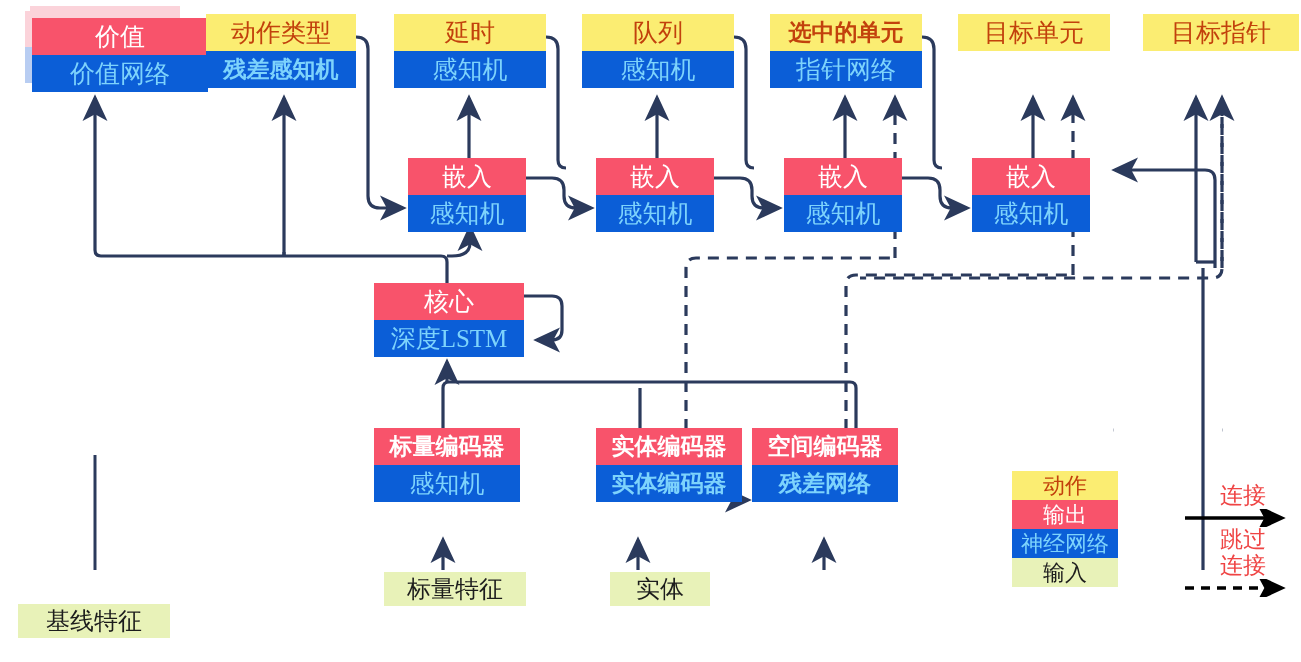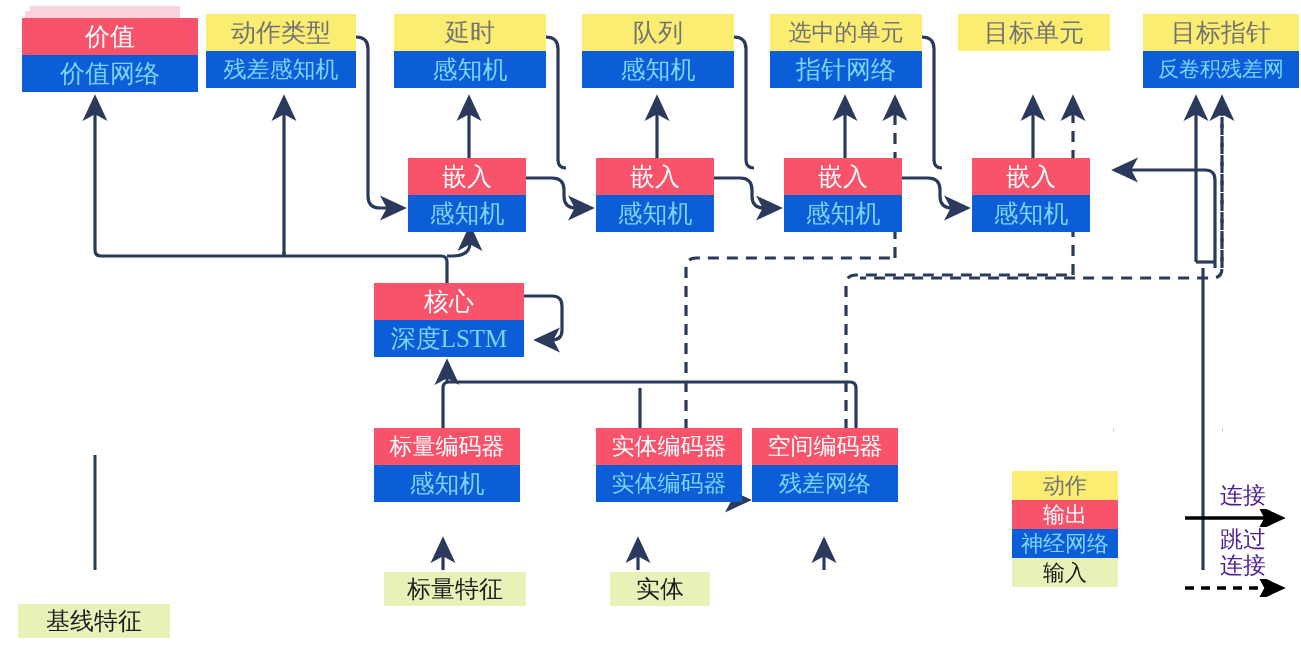--- a/index.html
+++ b/index.html
@@ -2,37 +2,37 @@
 <html><head>
 <meta charset="utf-8">
 <style>
   html,body{margin:0;padding:0;background:#ffffff;}
   body{font-family:"Liberation Serif","DejaVu Serif",serif;}
   #stage{position:relative;width:1301px;height:662px;background:#fff;overflow:hidden;}
   svg#wires{position:absolute;left:0;top:0;width:1301px;height:662px;pointer-events:none;}
 
   .node{position:absolute;box-sizing:border-box;}
   .cell{height:37px;line-height:37px;text-align:center;font-size:25px;white-space:nowrap;letter-spacing:0px;}
-  .cell.sm{font-size:23px;}
+  .cell.sm{font-size:23px;font-weight:bold;}
   .cell.xs{font-size:21px;}
-  .c-action{background:#fbed72;color:#737373;}
+  .c-action{background:#fbed72;color:#c2410c;}
   .c-output{background:#f8536b;color:#ffffff;}
   .c-net{background:#0b5ed7;color:#7dd3fc;}
   .c-input{background:#e8f2b8;color:#1c1c1c;height:34px;line-height:34px;font-size:24px;}
 
   .ghost{position:absolute;opacity:1;}
   .g-out{background:#fbd3da;}
   .g-net{background:#b8cdf2;}
 
   
   #legend{position:absolute;left:1012px;top:471px;width:106px;}
   #legend .cell{height:29px;line-height:29px;font-size:22px;}
   #legend .c-input{height:29px;line-height:29px;font-size:22px;}
   #legendkeys{position:absolute;left:1185px;top:483px;width:116px;}
-  .lk-label{font-size:23px;color:#4c1d95;text-align:center;line-height:26px;}
+  .lk-label{font-size:23px;color:#ef4444;text-align:center;line-height:26px;}
   .lk-arrow{position:relative;height:18px;}
 </style>
 </head>
 <body>
 
 <div id="stage">
 
   <svg id="wires" viewBox="0 0 1301 662">
     <defs>
       <marker id="ah" markerWidth="9" markerHeight="9" refX="7.2" refY="4.5" orient="auto" markerUnits="strokeWidth">
@@ -108,21 +108,21 @@
     <g fill="none" stroke="#2b3a5c" stroke-width="3.2" stroke-dasharray="11 8">
       <path d="M1222,268 L1222,98" marker-end="url(#ah)"></path>
     </g>
   </svg>
 
   <div class="ghost g-out" style="left:30px;top:6px;width:150px;height:36px;"></div>
   <div class="ghost g-net" style="left:30px;top:42px;width:150px;height:36px;"></div>
   <div class="ghost g-out" style="left:25px;top:11px;width:150px;height:36px;"></div>
   <div class="ghost g-net" style="left:25px;top:47px;width:150px;height:36px;"></div>
 
-  <div class="node" style="left:22px;top:18px;width:176px;">
+  <div class="node" style="left:32px;top:18px;width:176px;">
     <div class="cell c-output">价值</div>
     <div class="cell c-net">价值网络</div>
   </div>
 
   <div class="node" style="left:206px;top:14px;width:150px;">
     <div class="cell c-action">动作类型</div>
     <div class="cell c-net sm">残差感知机</div>
   </div>
 
   <div class="node" style="left:394px;top:14px;width:152px;">
@@ -139,21 +139,20 @@
     <div class="cell c-action sm">选中的单元</div>
     <div class="cell c-net">指针网络</div>
   </div>
 
   <div class="node" style="left:958px;top:14px;width:152px;">
     <div class="cell c-action">目标单元</div>
   </div>
 
   <div class="node" style="left:1143px;top:14px;width:156px;">
     <div class="cell c-action">目标指针</div>
-    <div class="cell c-net xs">反卷积残差网</div>
   </div>
 
   <div class="node" style="left:408px;top:158px;width:118px;">
     <div class="cell c-output">嵌入</div>
     <div class="cell c-net">感知机</div>
   </div>
   <div class="node" style="left:596px;top:158px;width:118px;">
     <div class="cell c-output">嵌入</div>
     <div class="cell c-net">感知机</div>
   </div>

